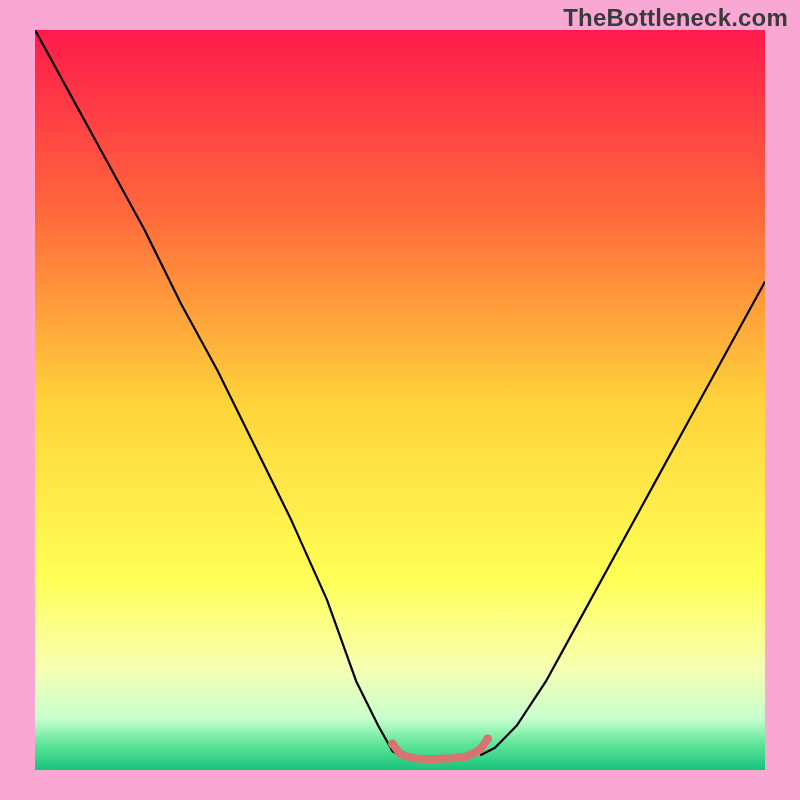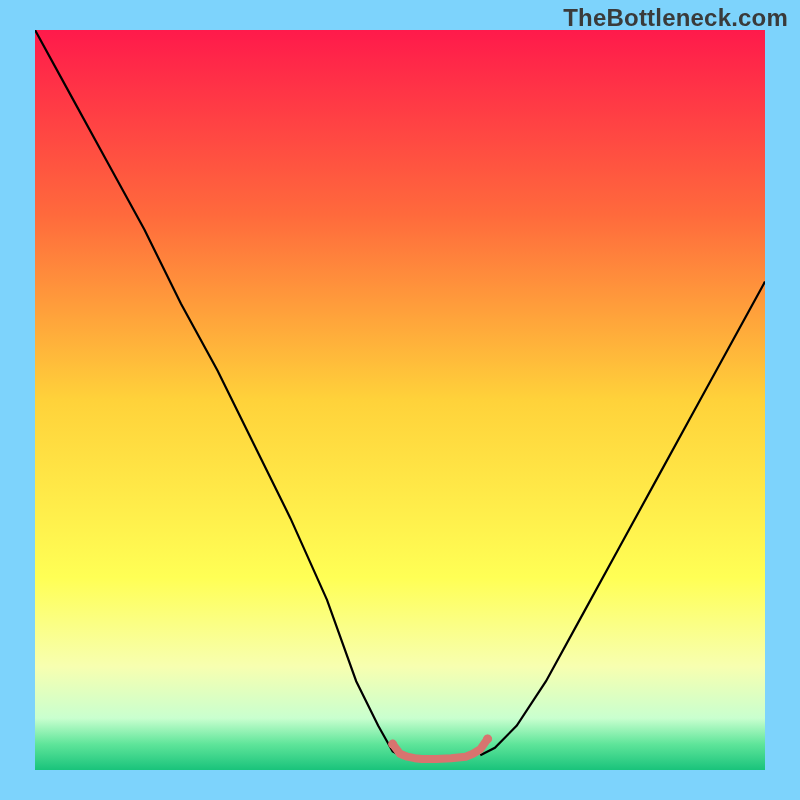--- a/index.html
+++ b/index.html
@@ -8,21 +8,21 @@
     width: 800px;
     height: 800px;
     background: #000;
     font-family: Arial, Helvetica, sans-serif;
     overflow: hidden;
   }
   .frame {
     position: relative;
     width: 800px;
     height: 800px;
-    background: #7dd3fc;
+    background: #f9a8d4;
   }
   .watermark {
     position: absolute;
     top: 4px;
     right: 12px;
     color: #3a3a3a;
     font-size: 24px;
     font-weight: 600;
     letter-spacing: 0.2px;
     z-index: 50;

